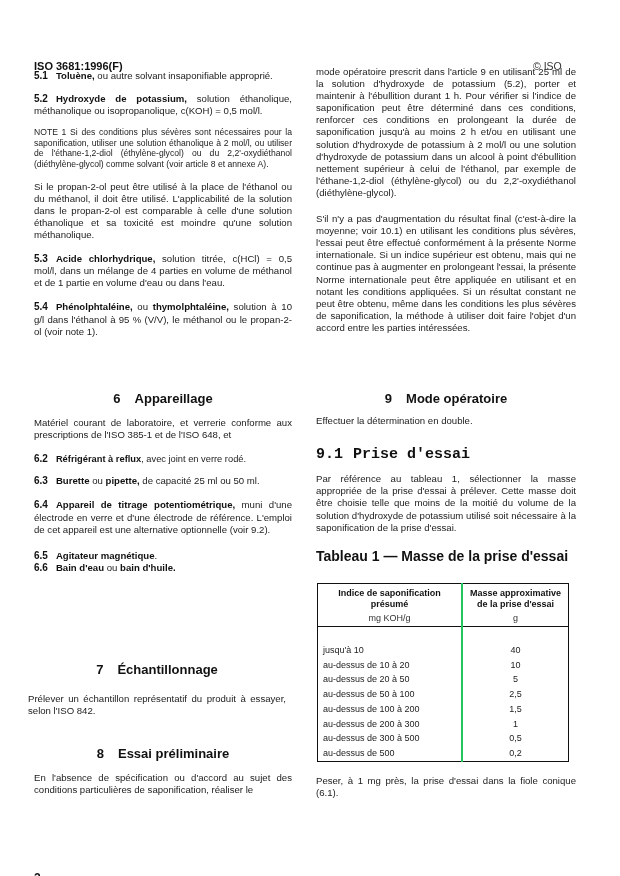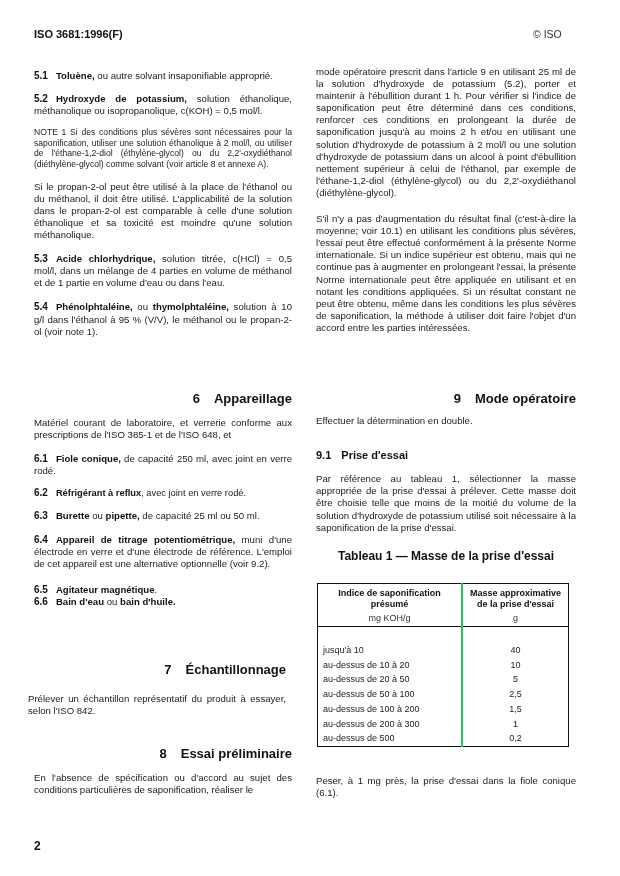--- a/index.html
+++ b/index.html
@@ -1,30 +1,30 @@
 <!DOCTYPE html>
 <html><head>
 <meta charset="utf-8">
 <style>
   html, body { margin: 0; padding: 0; background: #fff; }
   body { width: 620px; height: 876px; position: relative; overflow: hidden;
          font-family: "Liberation Sans", sans-serif; color: #222; }
-  .abs { position: absolute; }
+  .abs { position: absolute; margin-top: 32px; }
   .hdr-left { left: 34px; top: 28px; font-size: 11px; font-weight: bold; color: #111; }
   .hdr-right { left: 533px; top: 28px; font-size: 10.5px; color: #333; }
   .col { position: absolute; width: 258px; font-size: 9.6px; line-height: 12.1px; text-align: justify; }
   .col p { margin: 0; }
   .num { font-weight: bold; color: #111; margin-right: 8px; font-size: 10px; }
   .b { font-weight: bold; color: #111; }
   .note { font-size: 8.6px; line-height: 10.6px; }
-  .h1 { font-size: 13px; font-weight: bold; color: #111; text-align: right; }
+  .h1 { font-size: 13px; font-weight: bold; color: #111; text-align: center; }
   .h1 .n { margin-right: 14px; }
-  .h2 { font-size: 11px; font-weight: bold; color: #111; text-align: left; }
+  .h2 { font-size: 15px; font-weight: bold; color: #111; text-align: left; font-family: Liberation Mono, monospace; }
   .h2 .n { margin-right: 10px; }
-  .caption { font-size: 12px; font-weight: bold; color: #111; text-align: center; }
+  .caption { font-size: 14px; font-weight: bold; color: #111; }
   table.t { position: absolute; left: 317px; top: 583px; width: 252px; border-collapse: collapse;
             border: 1.5px solid #111; font-size: 9px; }
   table.t th { font-weight: bold; text-align: center; vertical-align: top; padding: 4px 4px 2px 4px; line-height: 11px; color: #111; }
   table.t th .unit { font-weight: normal; display: block; margin-top: 3px; color: #333; }
   table.t thead tr { border-bottom: 1px solid #111; }
   table.t td { padding: 0 5px; height: 14.7px; line-height: 14.7px; color: #222; }
   table.t td.v { text-align: center; }
   table.t .c1 { width: 133px; border-right: 2px solid #22c55e; }
   table.t tbody tr:first-child td { padding-top: 16px; }
   .page-num { left: 34px; top: 839px; font-size: 12px; font-weight: bold; color: #111; }
@@ -50,23 +50,20 @@
   <p>
     <span class="num">5.4</span><span class="b">Phénolphtaléine,</span><span> ou </span><span class="b">thymolphtaléine,</span><span> solution à 10 g/l dans l'éthanol à 95 % (V/V), le méthanol ou le propan-2-ol (voir note 1).</span>
   </p>
 </div>
 
 <div class="col" style="left:34px; top:393px;">
   <p class="h1" style="margin-bottom:12px;">
     <span class="n">6</span><span>Appareillage</span>
   </p>
   <p style="margin-bottom:12px;">Matériel courant de laboratoire, et verrerie conforme aux prescriptions de l'ISO 385-1 et de l'ISO 648, et</p>
-  <p style="margin-bottom:10px;">
-    <span class="num">6.1</span><span class="b">Fiole conique,</span><span> de capacité 250 ml, avec joint en verre rodé.</span>
-  </p>
   <p style="margin-bottom:10px; font-size:9.3px;">
     <span class="num">6.2</span><span class="b">Réfrigérant à reflux</span><span>, avec joint en verre rodé.</span>
   </p>
   <p style="margin-bottom:12px;">
     <span class="num">6.3</span><span class="b">Burette</span><span> ou </span><span class="b">pipette,</span><span> de capacité 25 ml ou 50 ml.</span>
   </p>
   <p style="margin-bottom:14px;">
     <span class="num">6.4</span><span class="b">Appareil de titrage potentiométrique,</span><span> muni d'une électrode en verre et d'une électrode de référence. L'emploi de cet appareil est une alternative optionnelle (voir 9.2).</span>
   </p>
   <p style="">
@@ -140,20 +137,24 @@
       </tr>
     <tr>
         <td class="c1">au-dessus de 100 à 200</td>
         <td class="v">1,5</td>
       </tr>
     <tr>
         <td class="c1">au-dessus de 200 à 300</td>
         <td class="v">1</td>
       </tr>
     <tr>
+        <td class="c1">au-dessus de 300 à 500</td>
+        <td class="v">0,5</td>
+      </tr>
+    <tr>
         <td class="c1">au-dessus de 500</td>
         <td class="v">0,2</td>
       </tr>
   </tbody>
 </table>
 
 <div class="col" style="left:316px; top:775px; width:260px;">
   <p>Peser, à 1 mg près, la prise d'essai dans la fiole conique (6.1).</p>
 </div>
 

